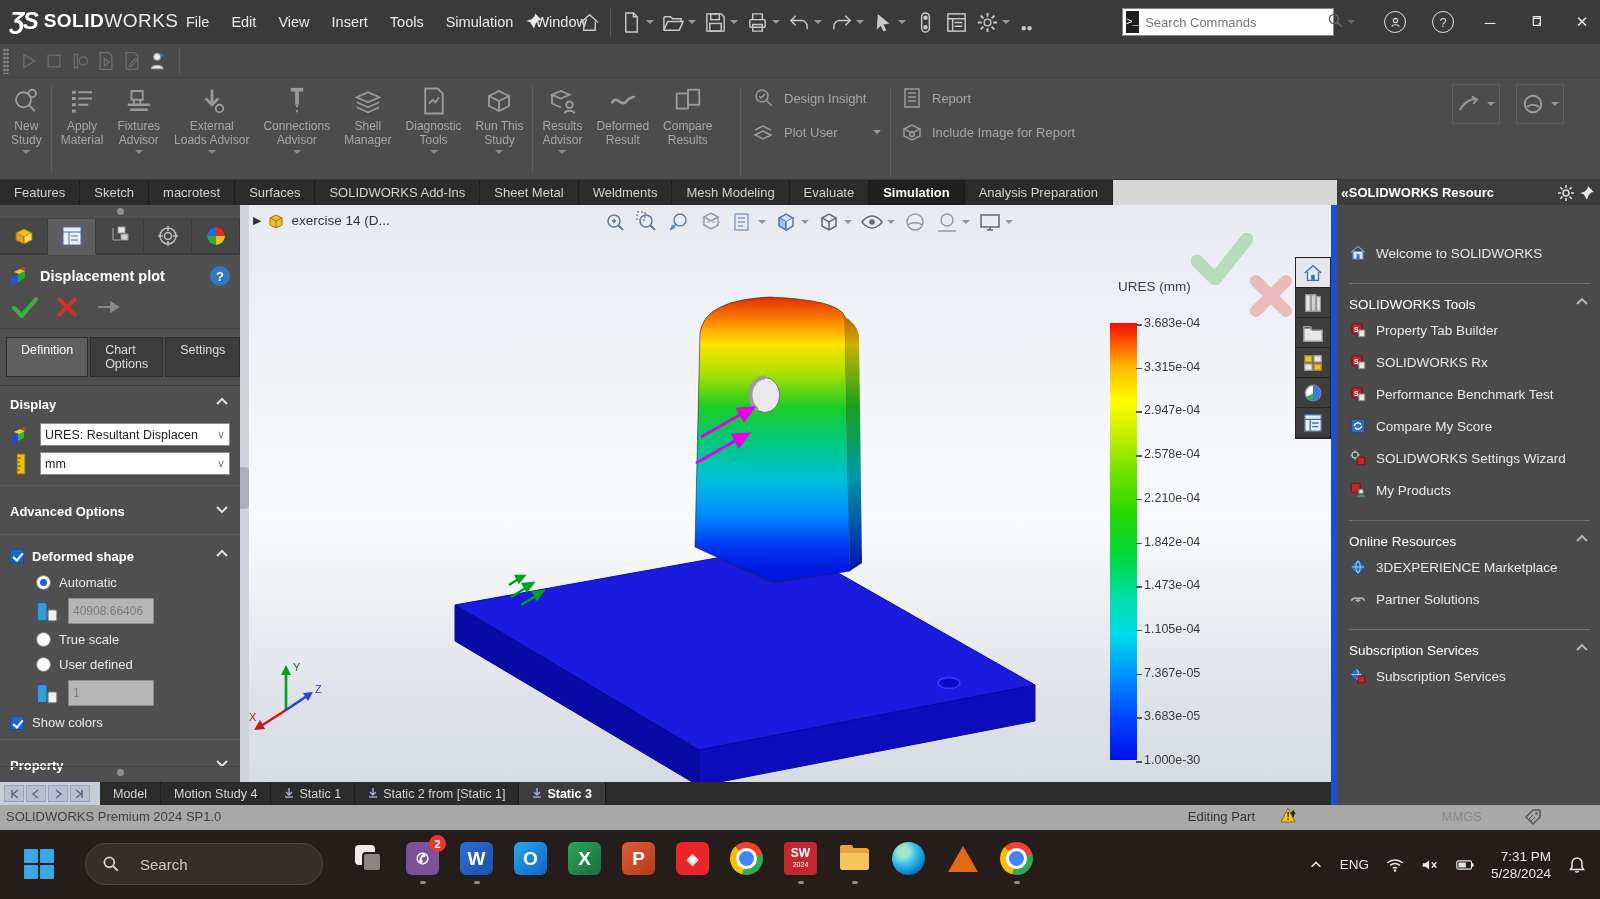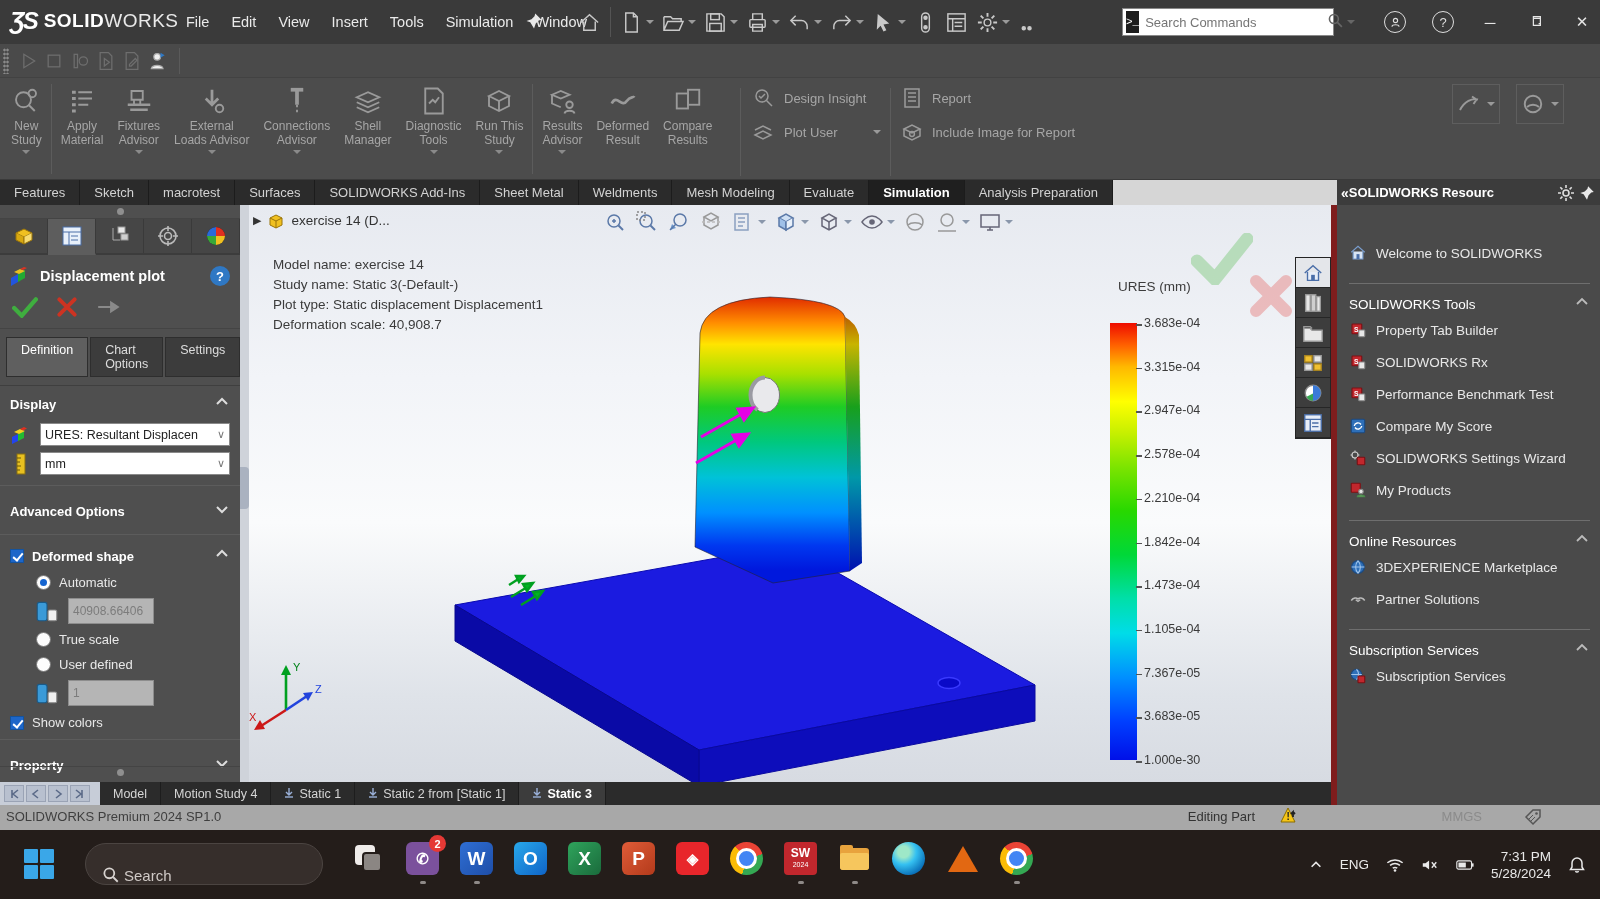--- a/index.html
+++ b/index.html
@@ -1,18 +1,18 @@
 <!DOCTYPE html>
 <html><head>
 <meta charset="utf-8">
 <style>
   * { margin:0; padding:0; box-sizing:border-box; }
   html,body { width:1600px; height:899px; overflow:hidden; background:#222;
               font-family:"Liberation Sans", sans-serif; }
-  .screen { position:relative; width:1600px; height:899px; background:#7f1d1d; }
+  .screen { position:relative; width:1600px; height:899px; background:#1d4ed8; }
 
   
   .titlebar { position:absolute; left:0; top:0; width:1600px; height:44px; background:#3a3a3a; }
   .logo { position:absolute; left:10px; top:7px; display:flex; align-items:center; gap:7px; color:#fff; }
   .logo .mark { font-size:24px; font-style:italic; font-weight:bold; letter-spacing:-2px; }
   .logo .word { font-size:19px; letter-spacing:.5px; }
   .logo .word b { font-weight:bold; } .logo .word span { font-weight:300; color:#e9e9e9; }
   #menubar { position:absolute; left:175px; top:0; height:44px; display:flex; align-items:center; }
   .menu-item { color:#eaeaea; font-size:14.5px; padding:0 11px; height:44px; line-height:44px; cursor:default; }
   .pin-ico { position:absolute; left:524px; top:11px; }
@@ -195,22 +195,22 @@
   .sb-warn { position:absolute; right:300px; top:2px; }
   .sb-units { position:absolute; right:118px; top:4px; color:#8b8b8b; }
   .sb-tag { position:absolute; right:58px; top:3px; color:#555; }
 
   
   .taskbar { position:absolute; left:0; top:830px; width:1600px; height:69px; background:#241d1a; }
   .tb-start { position:absolute; left:24px; top:19px; width:30px; height:30px; display:grid;
               grid-template-columns:14px 14px; grid-template-rows:14px 14px; gap:2px; }
   .tb-start i { background:#3aa7e8; border-radius:1px; }
   .tb-search { position:absolute; left:85px; top:13px; width:238px; height:42px; border-radius:21px;
-               background:#362e2b; border:1px solid #4b4441; display:flex; align-items:flex-end;
-               padding:0 16px; gap:4px; color:#cfc9c6; font-size:15px; }
+               background:#362e2b; border:1px solid #4b4441; display:flex; align-items:center;
+               padding:0 16px; gap:20px; color:#cfc9c6; font-size:15px; }
   .tb-search svg { width:18px; height:18px; color:#d8d3d0; }
   .tb-apps { position:absolute; left:352px; top:12px; display:flex; gap:21px; }
   .app { position:relative; width:33px; height:33px; border-radius:6px; display:flex; align-items:center;
          justify-content:center; color:#fff; font-weight:bold; font-size:19px; }
   .app .rundot { position:absolute; left:50%; bottom:-9px; width:6px; height:3px; margin-left:-3px;
                  border-radius:2px; background:#8f8a88; }
   .badge { position:absolute; right:-7px; top:-7px; min-width:17px; height:17px; border-radius:9px;
            background:#e53935; color:#fff; font-size:11px; display:flex; align-items:center;
            justify-content:center; padding:0 3px; font-weight:bold; }
   .a-taskview { background:transparent; }
@@ -949,26 +949,20 @@
           </span>
           <span class="hbtn">
             <svg viewBox="0 0 24 24" fill="none" stroke="currentColor" stroke-width="1.5">
               <rect x="3" y="5" width="18" height="12" stroke="#667"></rect>
               <path d="M9 20h6M12 17v3" stroke="#667"></path>
             </svg>
             <span class="caret"></span>
           </span>
         </div>
 
-      <div class="infoblock" id="infoblock">
-          <div>Model name: exercise 14</div>
-          <div>Study name: Static 3(-Default-)</div>
-          <div>Plot type: Static displacement Displacement1</div>
-          <div>Deformation scale: 40,908.7</div>
-        </div>
 
       <div class="legend">
         <div class="legend-title">URES (mm)</div>
         <div class="legend-bar"></div>
         <div id="legendticks">
             <div class="legend-tick" style="top: 51px;"><i></i><span>3.683e-04</span></div>
             <div class="legend-tick" style="top: 94.7px;"><i></i><span>3.315e-04</span></div>
             <div class="legend-tick" style="top: 138.4px;"><i></i><span>2.947e-04</span></div>
             <div class="legend-tick" style="top: 182.1px;"><i></i><span>2.578e-04</span></div>
             <div class="legend-tick" style="top: 225.8px;"><i></i><span>2.210e-04</span></div>

